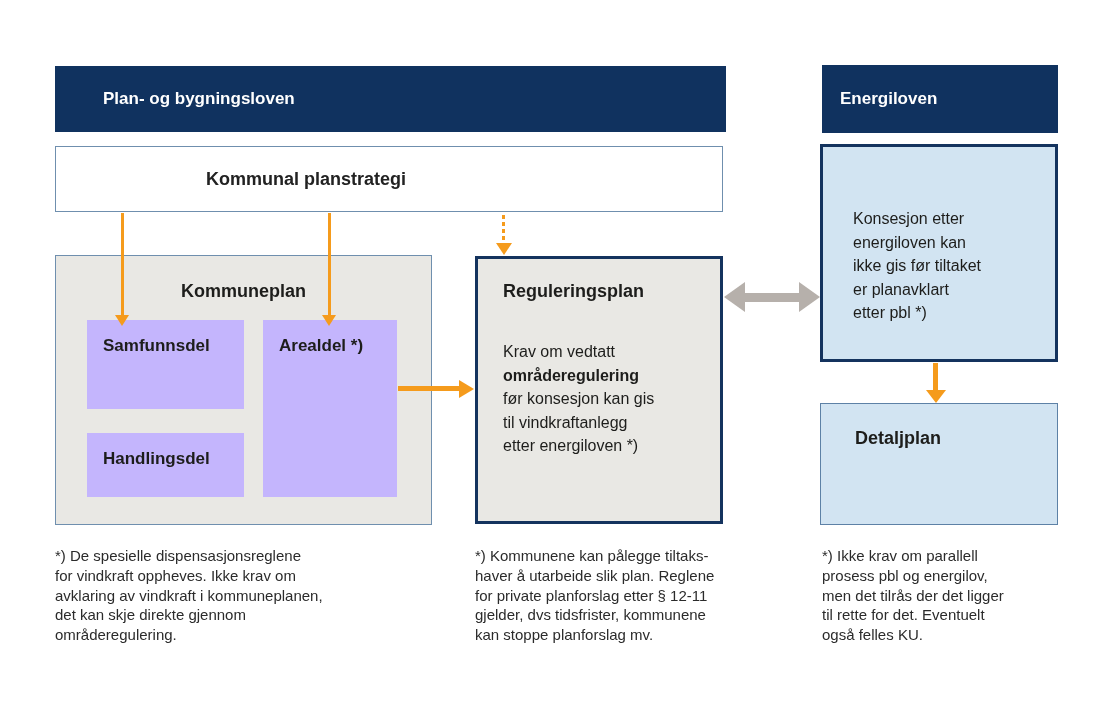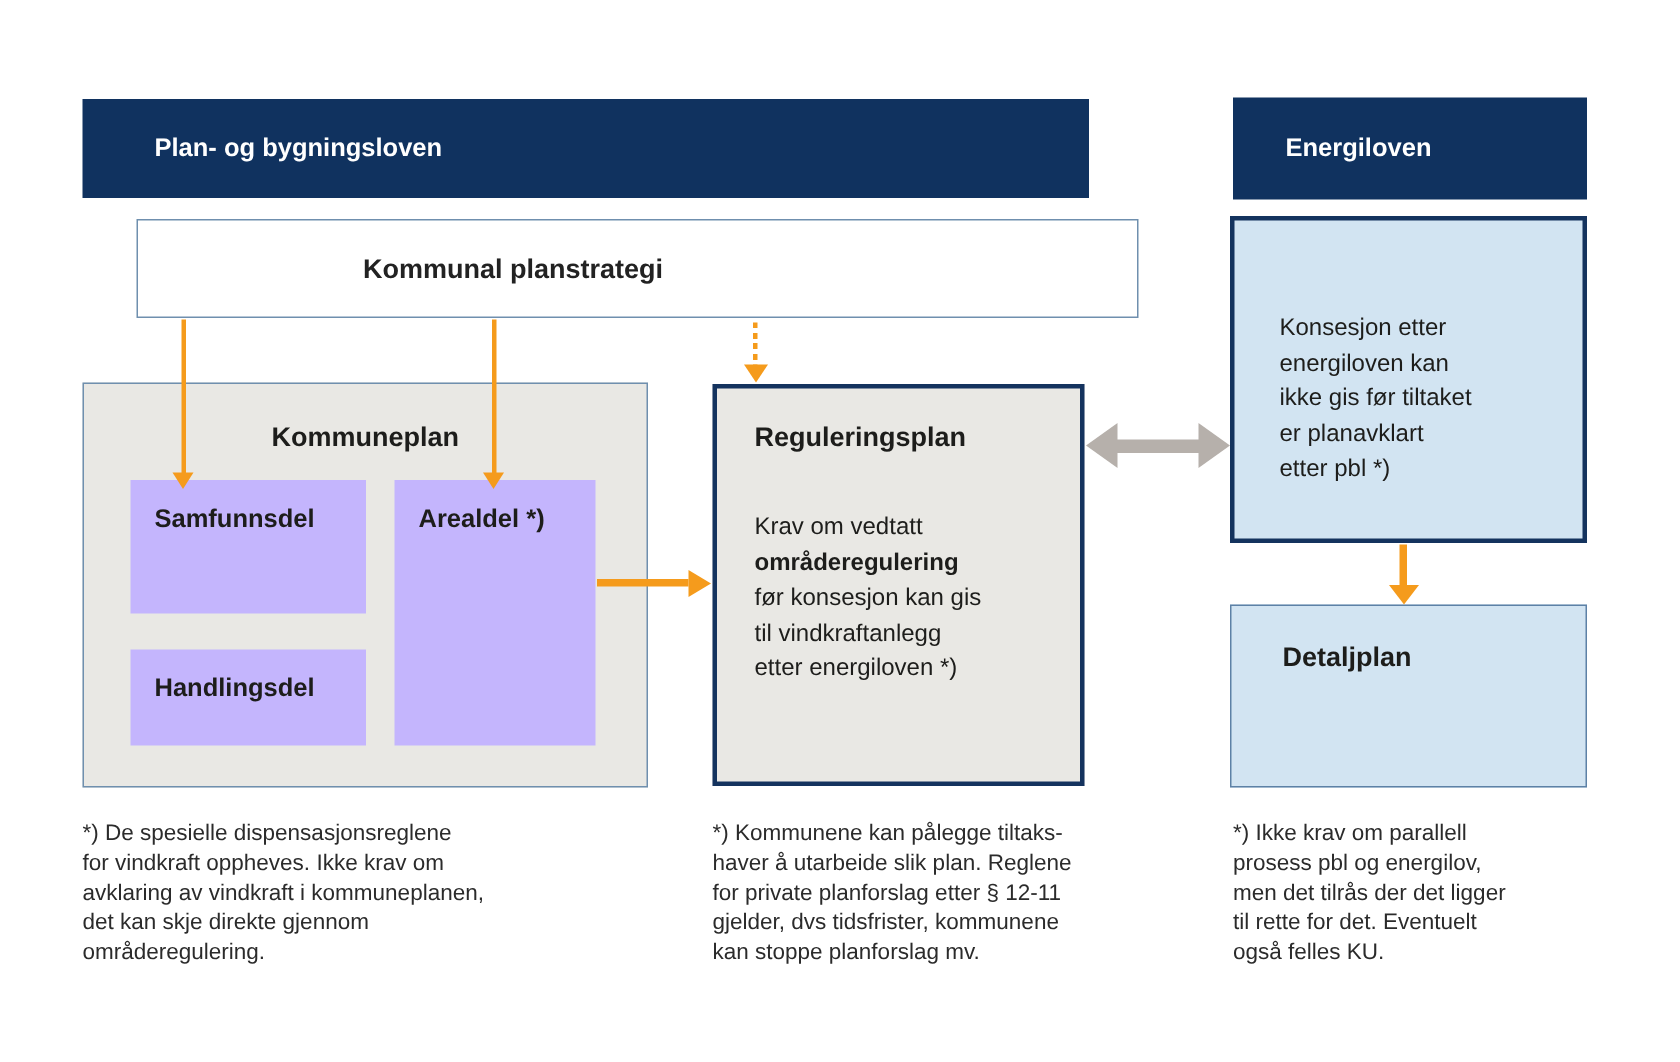--- a/index.html
+++ b/index.html
@@ -9,28 +9,28 @@
     overflow:hidden;
   }
   .abs { position:absolute; }
 
   
   .law-header {
     background:#10325f; color:#ffffff; display:flex; align-items:center;
     font-size:17px; font-weight:600; box-sizing:border-box;
   }
   .pbl-header  { left:55px; top:66px; width:671px; height:66px; padding-left:48px; }
-  .energi-header { left:822px; top:65px; width:236px; height:68px; padding-left:35px; }
+  .energi-header { left:822px; top:65px; width:236px; height:68px; padding-left:18px; }
 
   
   .planstrategi-box {
     left:55px; top:146px; width:668px; height:66px; background:#ffffff;
     border:1.5px solid #6f8fae; box-sizing:border-box;
     display:flex; align-items:center; padding-left:150px;
-    font-size:18px; font-weight:700; color:#222222;margin-left:36px;
+    font-size:18px; font-weight:700; color:#222222;
   }
   .kommuneplan-box {
     left:55px; top:255px; width:377px; height:270px;
     background:#e9e8e4; border:1.5px solid #6f8fae; box-sizing:border-box;
   }
   .kp-title { left:55px; top:281px; width:377px; text-align:center;
     font-size:18px; font-weight:700; }
   .white-box { background:#c4b5fd; box-sizing:border-box;
     padding:16px 0 0 16px; font-size:17px; font-weight:700; }
   .samfunnsdel-box  { left:87px;  top:320px; width:157px; height:89px; }

